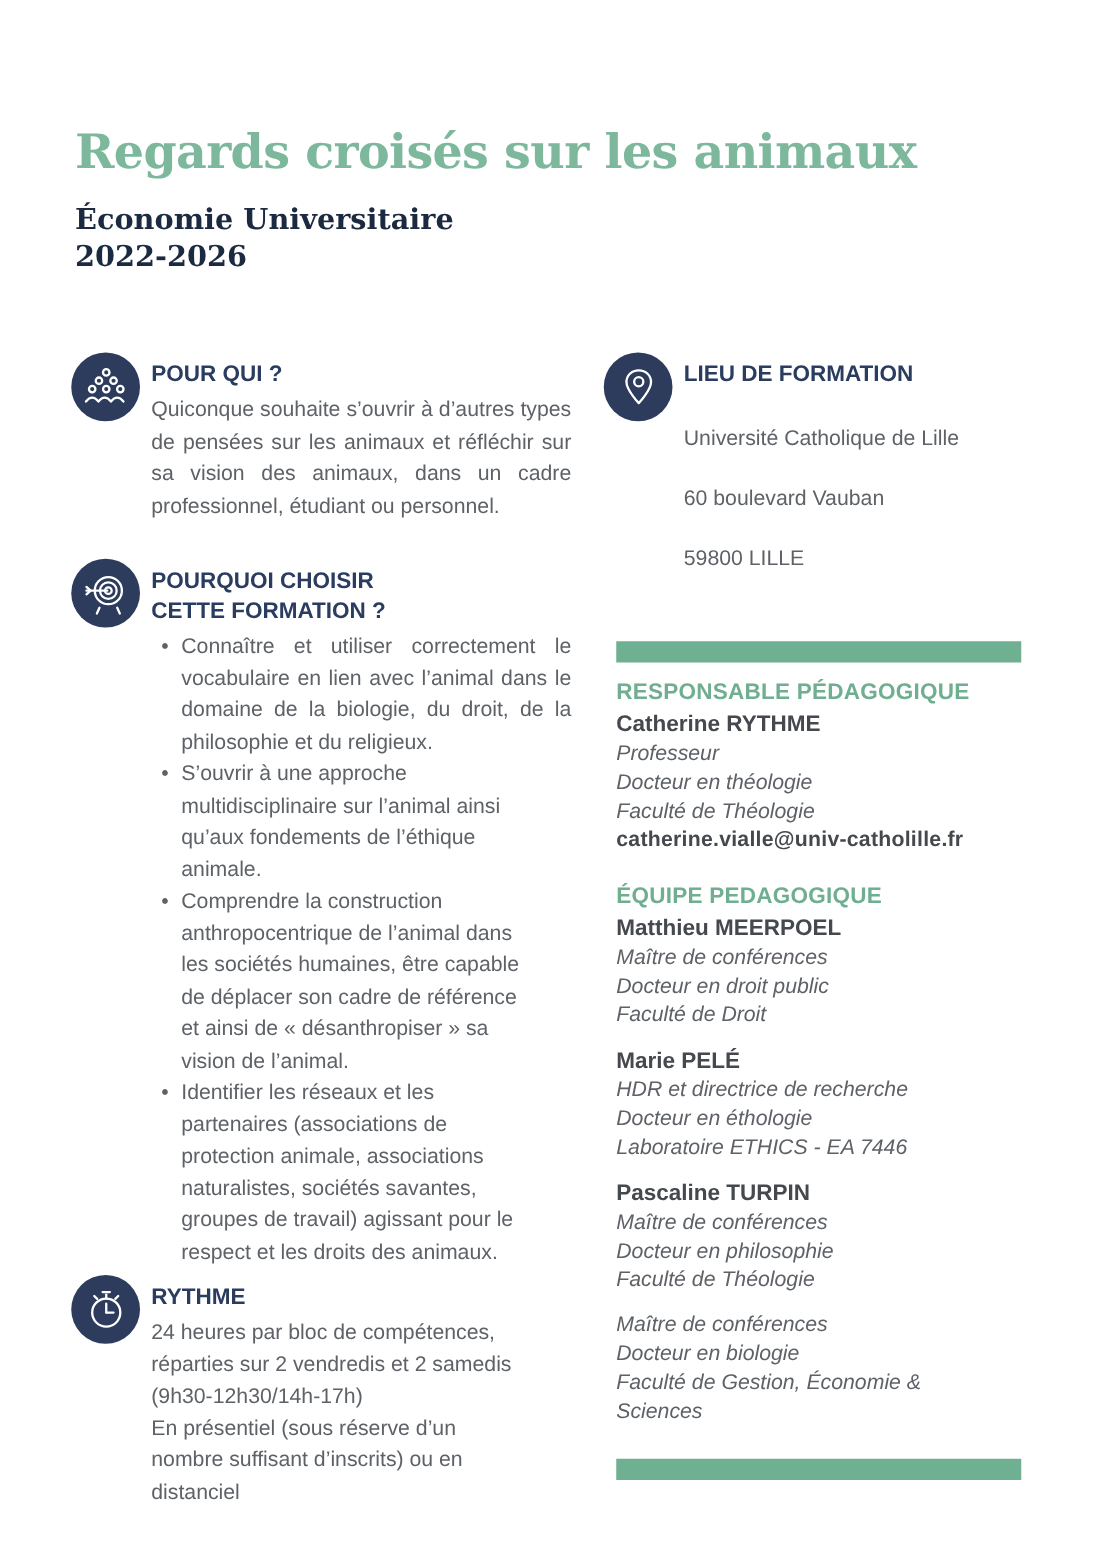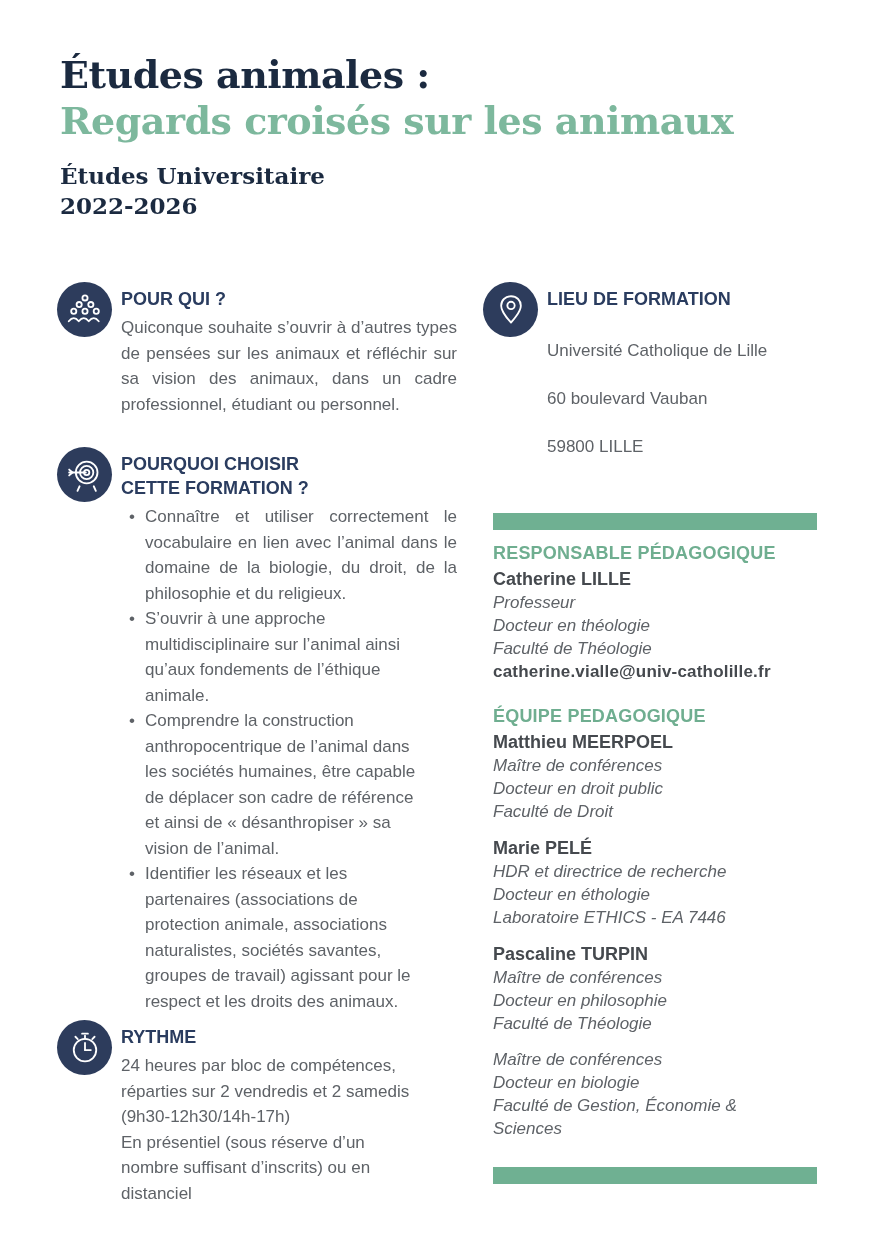--- a/index.html
+++ b/index.html
@@ -85,25 +85,25 @@
     letter-spacing:0.2px;
   }
 </style>
 </head>
 <body>
 
 <div class="page">
 
   <div class="header">
     <h1 class="title">
-      <span class="t-navy">Études animales :</span><br>
+      <br>
       <span class="t-green">Regards croisés sur les animaux</span>
     </h1>
     <div class="subtitle">
-      <span>Études Universitaire</span><br>
+      <span>Économie Universitaire</span><br>
       <span>2022-2026</span>
     </div>
   </div>
 
   <div class="section sec-pour-qui">
     <div class="icon-circle">
       <svg viewBox="0 0 48 48">
         <circle cx="24" cy="9.5" r="3.1"></circle>
         <circle cx="17" cy="17.5" r="3.1"></circle>
         <circle cx="31" cy="17.5" r="3.1"></circle>
@@ -195,21 +195,21 @@
 distanciel</div>
     </div>
   </div>
 
   <div class="green-bar bar-top"></div>
   <div class="green-bar bar-bottom"></div>
 
   <div class="staff-block block-responsable">
     <div class="green-head">RESPONSABLE PÉDAGOGIQUE</div>
     <div class="person">
-      <div class="person-name">Catherine LILLE</div>
+      <div class="person-name">Catherine RYTHME</div>
       <div class="person-line">Professeur</div>
       <div class="person-line">Docteur en théologie</div>
       <div class="person-line">Faculté de Théologie</div>
       <div class="person-email">catherine.vialle@univ-catholille.fr</div>
     </div>
   </div>
 
   <div class="staff-block block-equipe">
     <div class="green-head">ÉQUIPE PEDAGOGIQUE</div>
 

